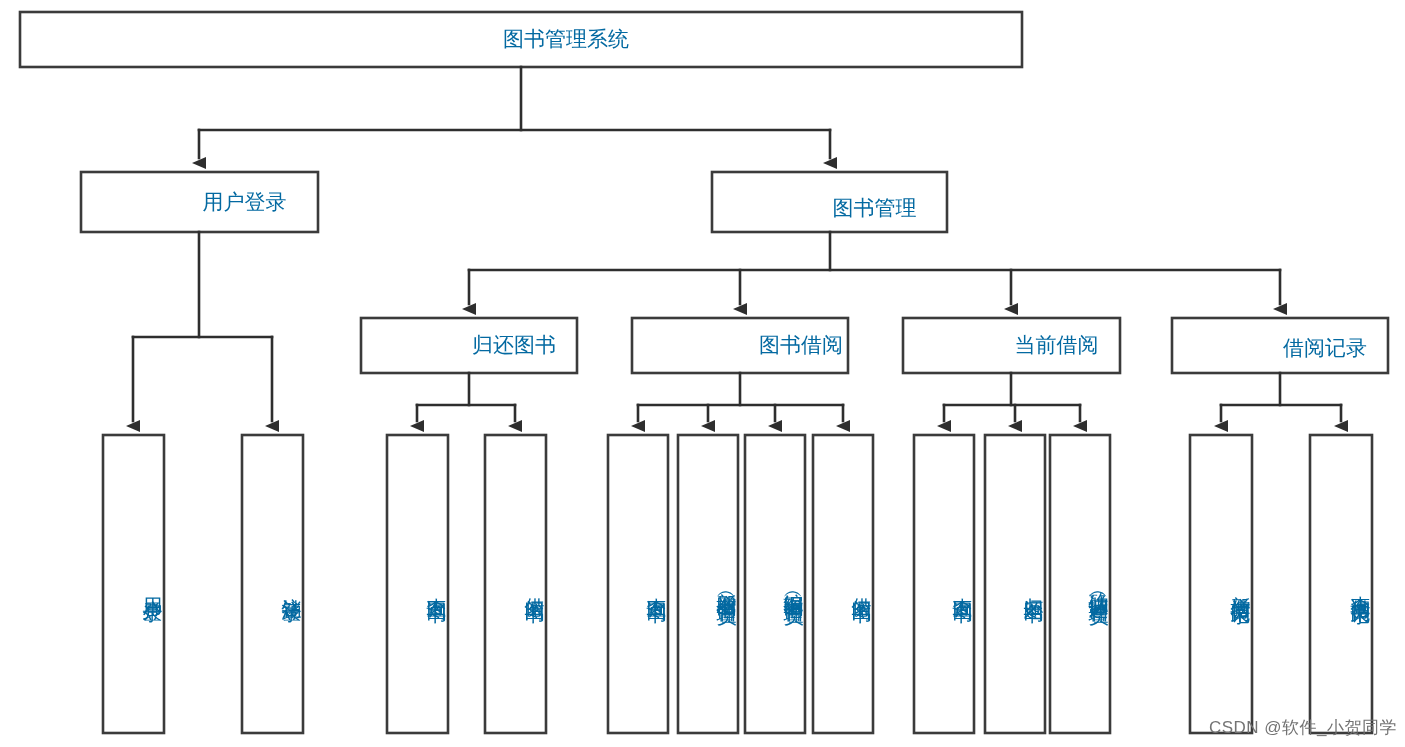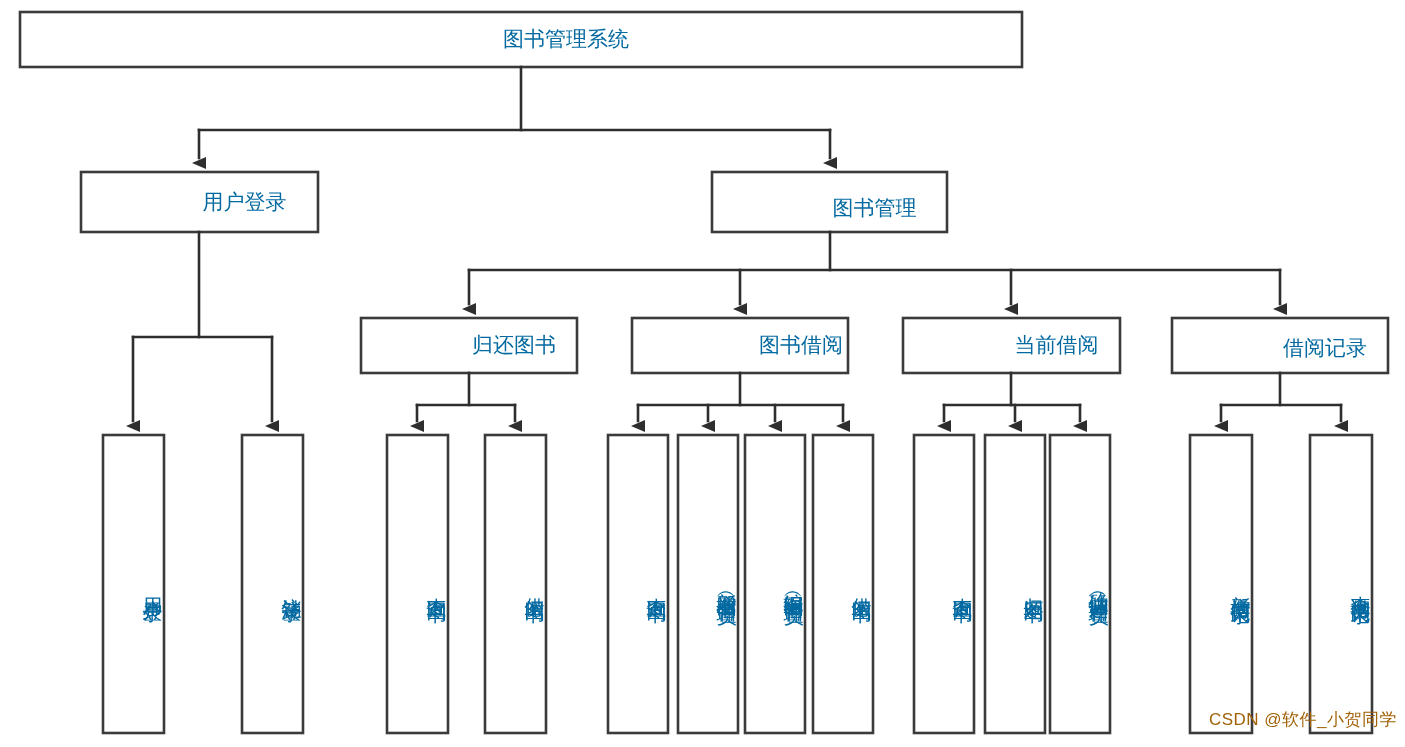--- a/index.html
+++ b/index.html
@@ -31,23 +31,23 @@
     font-size:20px;
     letter-spacing:2px;
     align-items:flex-start;
     justify-content:center;
     padding-top:4px;
     box-sizing:border-box;
   }
   .hit{position:absolute;background:transparent;cursor:pointer;}
   .watermark{
     position:absolute;
-    right:8px;bottom:16px;
+    right:8px;bottom:8px;
     font-size:17px;
-    color:#a16207;
+    color:#737373;
     font-family:"Liberation Sans","DejaVu Sans",sans-serif;
     letter-spacing:0.5px;
     white-space:nowrap;
     user-select:none;
   }
 </style>
 </head>
 <body>
 
 <div id="diagram-root">

